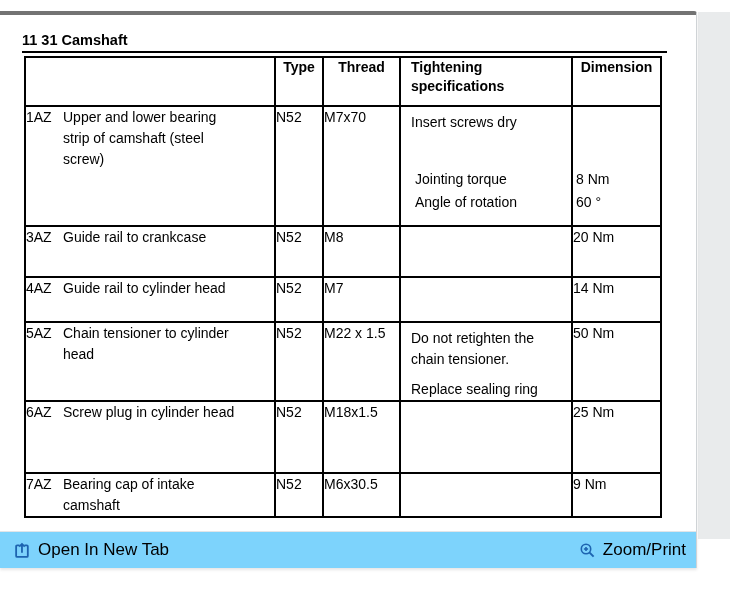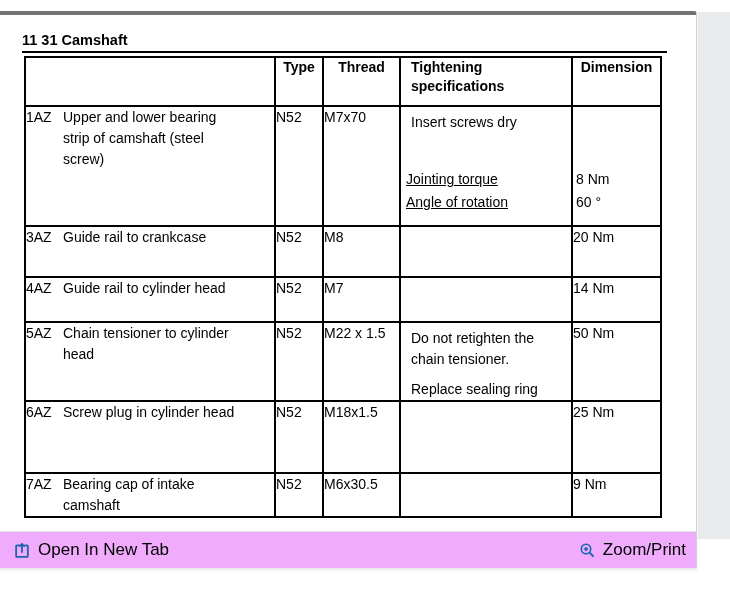--- a/index.html
+++ b/index.html
@@ -57,26 +57,26 @@
   td.c-thread { padding:5px 12px 0 4px; }
   td.c-spec .spec-plain { padding:5px 8px 0 10px; width:150px; }
   td.c-spec .spec-p1 { margin-bottom:0; }
   td.c-spec .spec-p2 { margin-top:9px; }
   td.c-dim { padding:5px 2px 0 3px; }
   td.c-dim.flexed { padding:0; }
   td.c-spec.flexed { padding:0; }
   .cell-flex { display:flex; flex-direction:column; height:111px; padding-bottom:4px; }
   .flex-spacer { flex:1 1 auto; }
   .spec-note { padding:5px 8px 0 10px; }
-  .spec-label { padding-left:5px; line-height:23px;text-decoration:underline; }
+  .spec-label { padding-left:14px; line-height:23px; }
   .dim-line { padding-left:3px; line-height:23px; }
 
   .footer-bar {
     position:absolute; left:0; bottom:0; width:696px; height:37px;
-    background:#f0abfc; border-top:1px solid #e2e5e8;
+    background:#7dd3fc; border-top:1px solid #e2e5e8;
     display:flex; align-items:center; justify-content:space-between;
     padding:0 10px 0 14px;
   }
   .footer-link {
     display:flex; align-items:center; gap:7px;
     font-size:17px; cursor:pointer; text-decoration:none;
   }
   .footer-link svg { display:block; }
 </style>
 </head>

